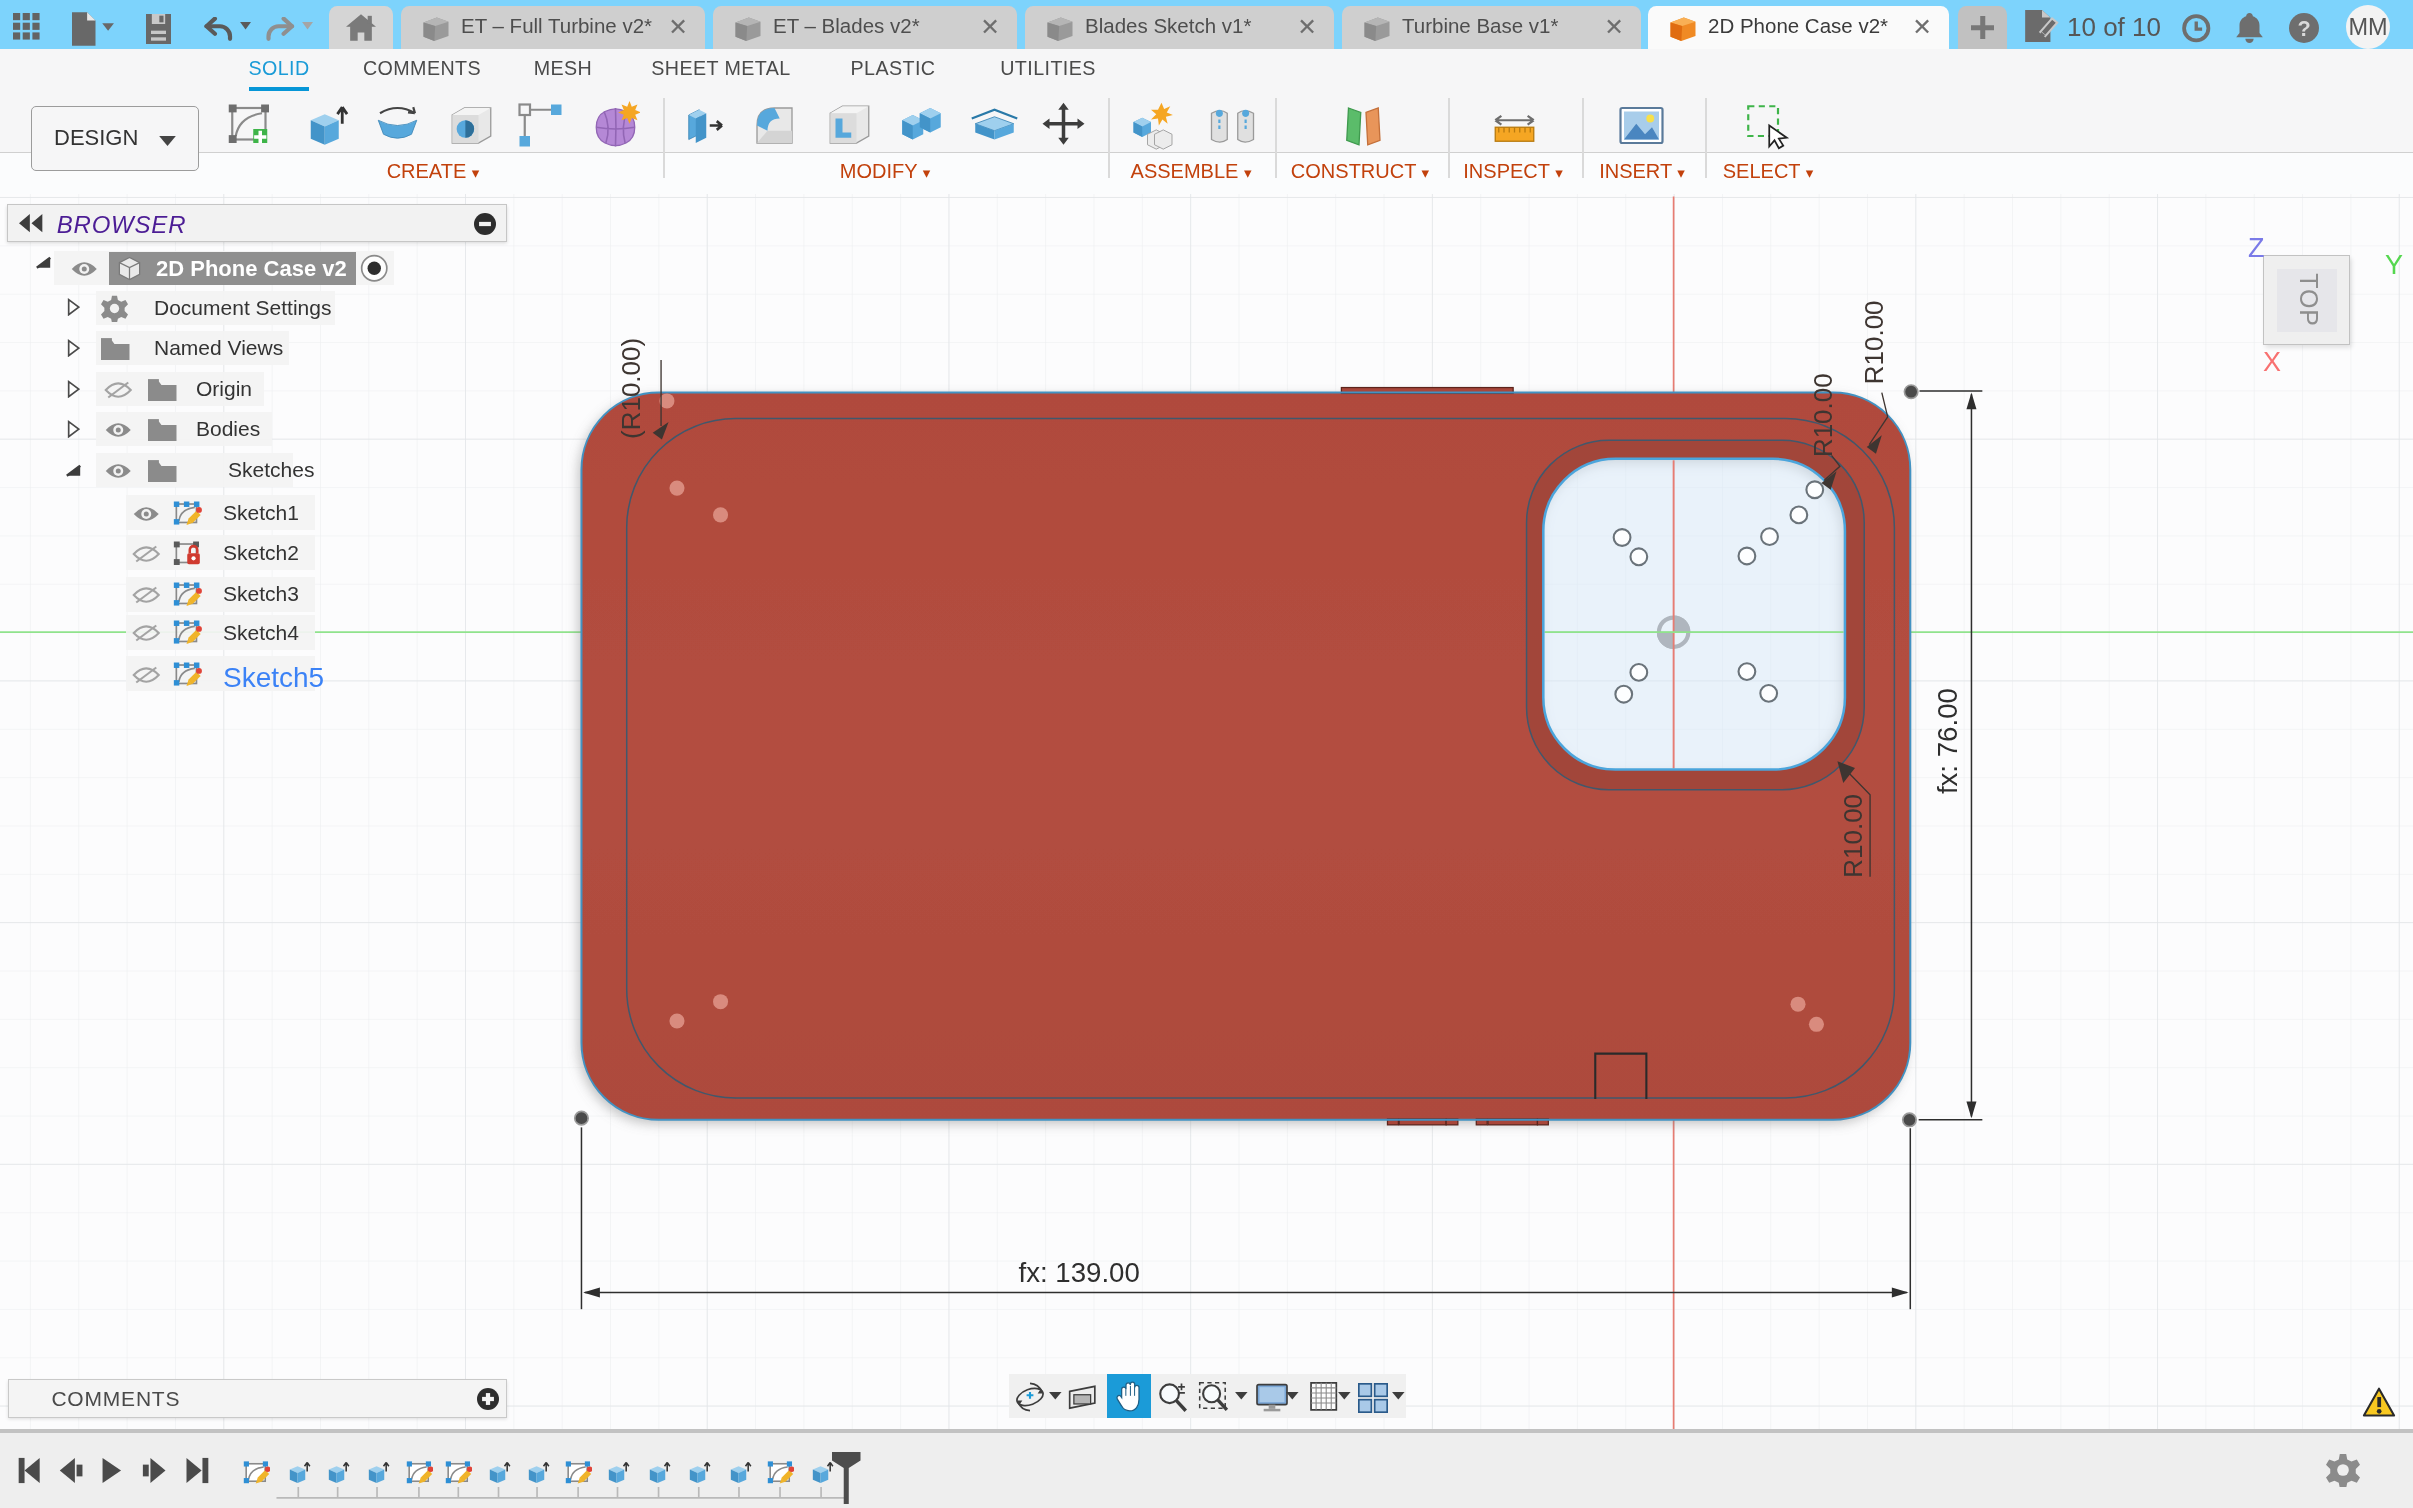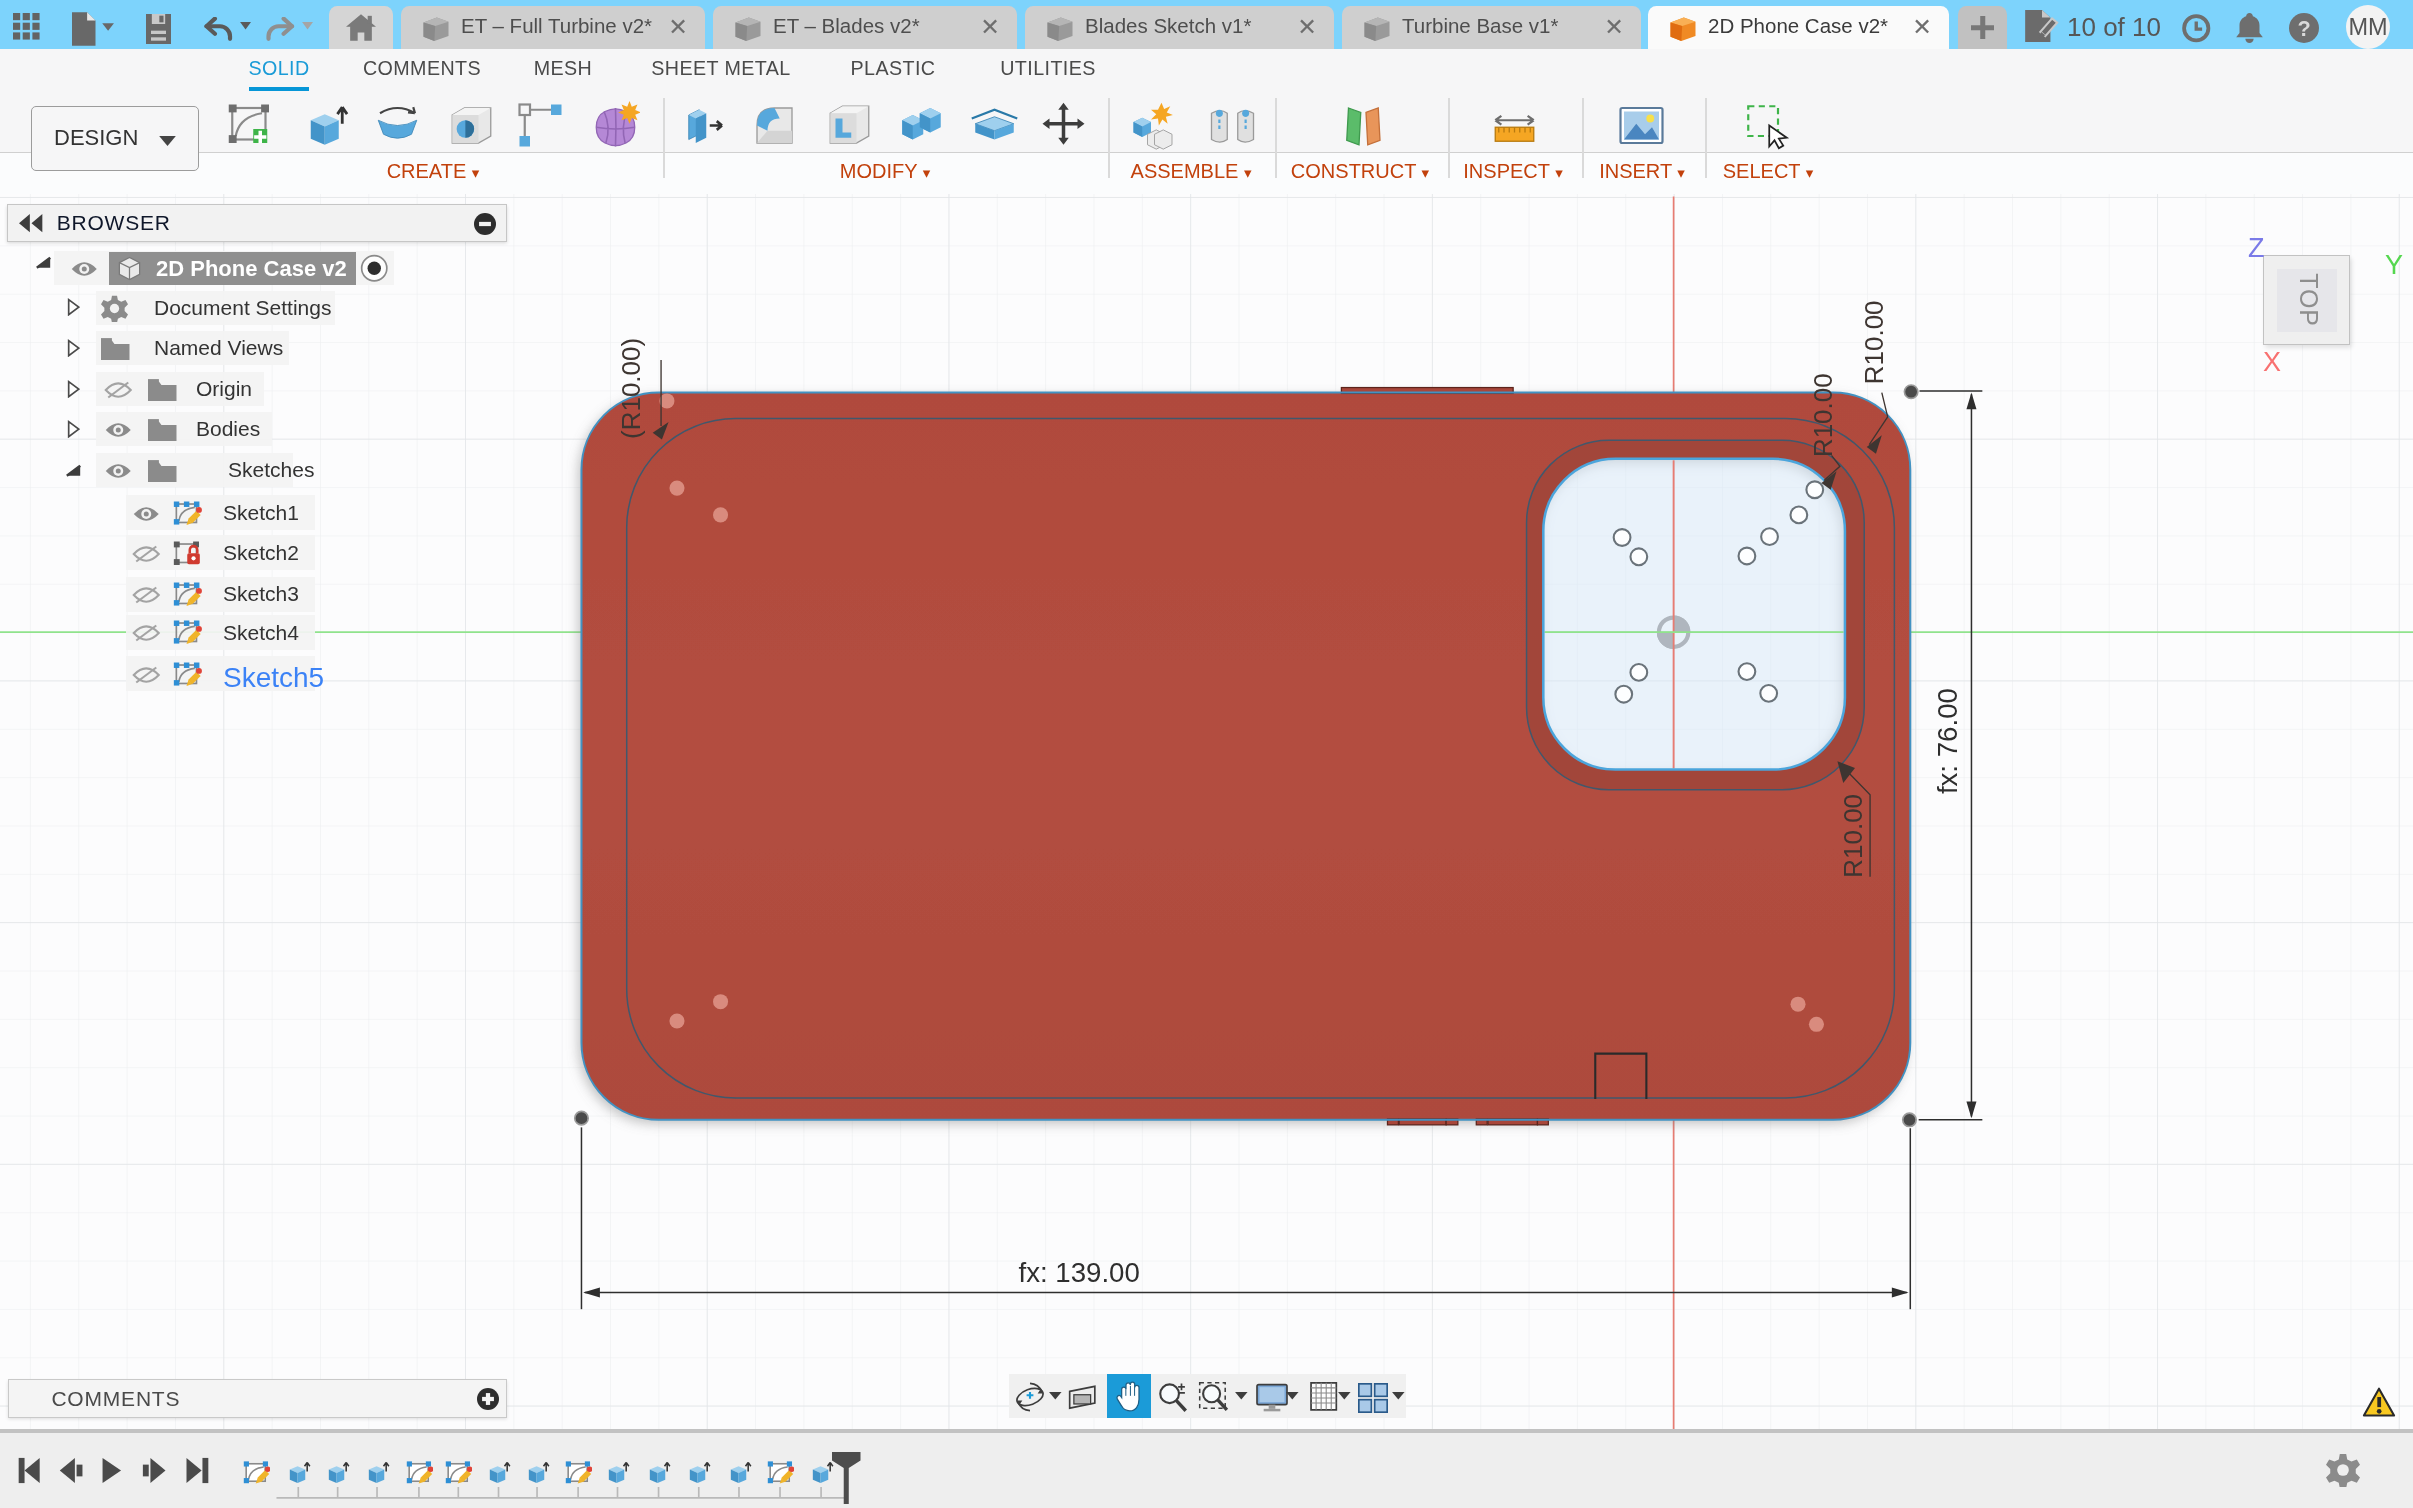--- a/index.html
+++ b/index.html
@@ -363,21 +363,21 @@
     <svg class="icon56" style="left:1743px" width="49" height="49" viewBox="0 0 56 56">
       <rect x="6" y="6" width="34" height="34" fill="none" stroke="#3eb449" stroke-width="2.5" stroke-dasharray="7 5"></rect>
 <path d="M30 28 L30 52 L36 45 L41 54 L46 51 L41 43 L50 42 Z" fill="#fff" stroke="#222" stroke-width="2"></path>
     </svg>
     <div class="glabel" style="left:1768px;">SELECT <span style="font-size:15px;">▾</span></div>
   </div>
 <div class="abs" style="left:6.7px;top:204px;width:500px;height:38px;background:#f2f2f2;border:1.7px solid #c6c6c6;box-shadow:0 1.7px 3.4px rgba(0,0,0,0.15);">
 <svg class="abs" style="left:11.7px;top:9.2px" width="25" height="18.4" viewBox="0 0 30 22">
       <path d="M13 0 L13 22 L0 11 Z M28 0 L28 22 L15 11 Z" fill="#3d3d3d"></path>
     </svg>
-<span class="abs" style="left:49px;top:5.9px;font-size:21px;color:#0f172a;letter-spacing:0.8px;">BROWSER</span>
+<span class="abs" style="left:49px;top:5.9px;font-size:24px;color:#4c1d95;letter-spacing:0.8px;font-style:italic;">BROWSER</span>
 <svg class="abs" style="left:466px;top:7.5px" width="22" height="22" viewBox="0 0 26 26">
       <circle cx="13" cy="13" r="13" fill="#2d2d2d"></circle>
       <rect x="6" y="10.5" width="14" height="5" fill="#f2f2f2"></rect>
     </svg>
 </div>
 <div class="brow" style="left:54px;top:251px;width:340px;height:34px;"></div>
 <svg class="abs" style="left:35px;top:256px" width="17" height="13.4" viewBox="0 0 20 16">
     <path d="M2 14 L18 14 L18 2 Z" fill="#3d3d3d"></path>
     <path d="M2 14 L18 2" stroke="#3d3d3d" stroke-width="3"></path>
   </svg>

